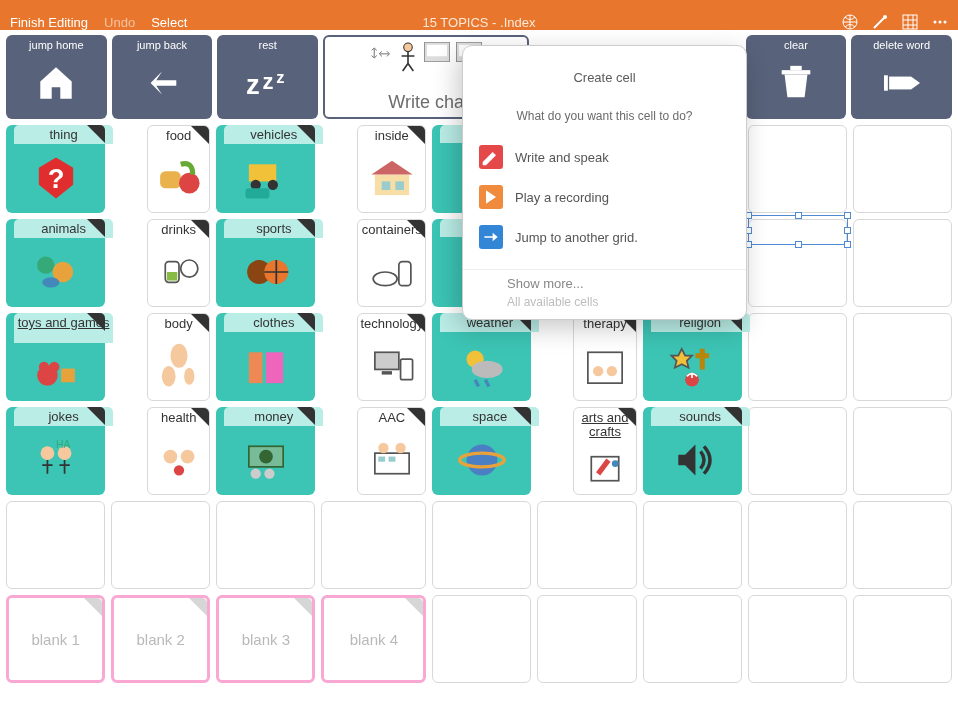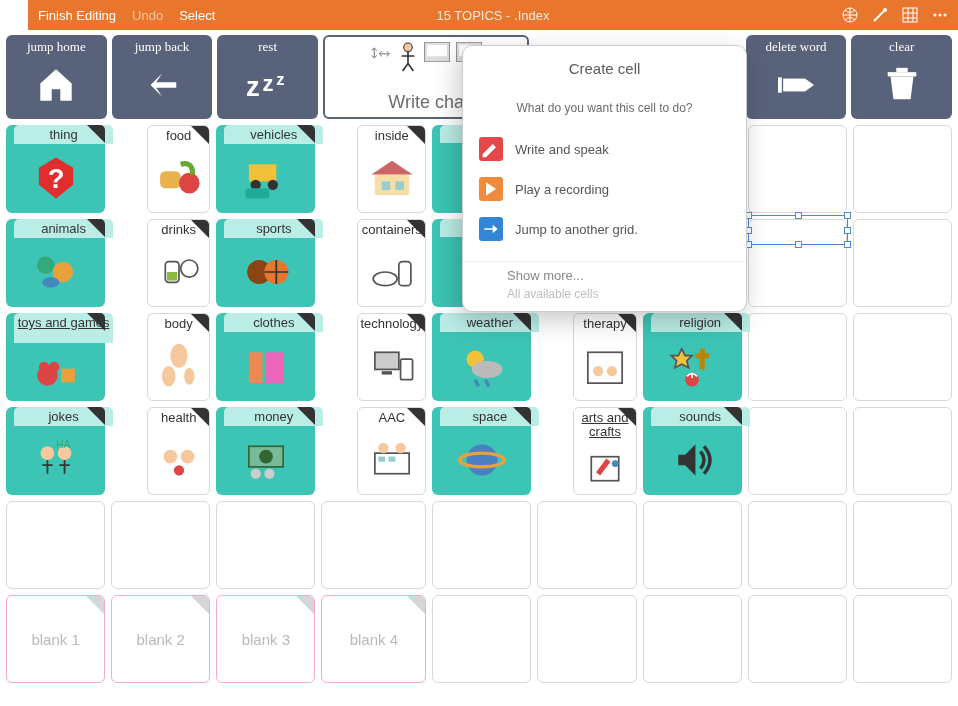--- a/index.html
+++ b/index.html
@@ -1,53 +1,53 @@
 <!DOCTYPE html>
 <html><head>
 <meta charset="utf-8">
 <style>
   * { box-sizing: border-box; margin:0; padding:0; }
   body { font-family: -apple-system, "Segoe UI", Arial, sans-serif; background:#fff; width:958px; height:706px; overflow:hidden; position:relative; }
   
-  .topbar { height:30px; background:#E8762D; display:flex; align-items:center; color:#fff; font-size:13px; padding:0 10px; position:relative;margin-left:28px; }
+  .topbar { height:30px; background:#E8762D; display:flex; align-items:flex-end; color:#fff; font-size:13px; padding:0 10px; position:relative; }
   .topbar .left-group { display:flex; gap:16px; }
   .topbar .left-group .dim { color:rgba(255,255,255,0.55); }
   .topbar .title { position:absolute; left:50%; transform:translateX(-50%); color:#fbe8d9; font-size:13px; }
   .topbar .right-group { margin-left:auto; display:flex; gap:14px; align-items:center; }
   .top-icon { width:16px; height:16px; display:flex; align-items:center; justify-content:center; color:#fff; }
 
   
   .header-row { padding:5px 6px 3px; display:grid; grid-template-columns:repeat(9, 1fr); gap:5px; }
   .slate-cell { background:#58627A; color:#fff; border-radius:6px; display:flex; flex-direction:column; align-items:center; justify-content:flex-start; padding:4px 2px 6px; height:84px; }
-  .slate-cell .sc-label { font-size:13px; margin-bottom:2px; white-space:nowrap;font-family:Liberation Serif, serif; }
+  .slate-cell .sc-label { font-size:11px; margin-bottom:2px; white-space:nowrap; }
   .slate-cell .sc-icon { flex:1; width:100%; display:flex; align-items:center; justify-content:center; }
   .write-chat { grid-column:4 / span 2; background:#fff; border:2px solid #58627A; color:#555; border-radius:6px; display:flex; flex-direction:column; align-items:center; justify-content:center; height:84px; position:relative; }
   .write-chat .wc-icons { display:flex; gap:6px; }
   .write-chat .wc-label { font-size:18px; color:#6d6d6d; margin-top:16px; }
   .hidden-slate { grid-column:6 / span 2; visibility:hidden; }
 
   
   .grid-area { padding:3px 6px 6px; display:grid; grid-template-columns:repeat(9, 1fr); gap:6px; }
   .cell { position:relative; border-radius:6px; height:88px; display:flex; flex-direction:column; align-items:center; }
   .cell .dog-ear { position:absolute; top:0; right:0; width:0; height:0; border-top:18px solid #333; border-left:18px solid transparent; border-top-right-radius:5px; }
   .cell.teal { background:#3CC4B4; }
   .cell.teal .clabel { background:#BAEDE6;margin-left:16px; }
   .cell.white { background:#fff; border:1px solid #d8d8d8;margin-left:36px; }
   .cell.white .clabel { background:transparent; }
   .clabel { font-size:13px; color:#333; text-align:center; width:100%; border-top-left-radius:5px; border-top-right-radius:5px; padding:3px 2px 2px; line-height:1.05; min-height:18px; }
   .clabel.two-line { min-height:30px;text-decoration:underline; }
   .cicon { flex:1; width:100%; display:flex; align-items:center; justify-content:center; }
 
   .empty-cell { background:#fff; border:1px solid #d8d8d8; border-radius:6px; height:88px; }
-  .blank-cell { background:#fff; border:1px solid #f9a8d4; border-radius:6px; height:88px; position:relative; display:flex; align-items:center; justify-content:center; color:#B9B9B9; font-size:15px; }
+  .blank-cell { background:#fff; border:3px solid #f9a8d4; border-radius:6px; height:88px; position:relative; display:flex; align-items:center; justify-content:center; color:#B9B9B9; font-size:15px; }
   .blank-cell .grey-dog { position:absolute; top:0; right:0; width:0; height:0; border-top:18px solid #d6d6d6; border-left:18px solid transparent; border-top-right-radius:5px;}
 
   
   .popover { position:absolute; left:462px; top:45px; width:285px; background:#fff; border:1px solid #ccc; border-radius:10px; box-shadow:-4px 8px 26px rgba(0,0,0,0.22); padding:0 0 6px; z-index:50; }
-  .popover .po-title { text-align:center; font-size:15px; color:#5b5b5b; padding:14px 8px 10px; }
+  .popover .po-title { text-align:center; font-size:13px; color:#5b5b5b; padding:24px 8px 10px; }
   .popover .po-sub   { text-align:center; font-size:12px; color:#6b6b6b; padding:14px 12px 14px; }
   .po-option { display:flex; align-items:center; gap:12px; padding:8px 16px; cursor:pointer; }
   .po-option .po-icon { width:24px; height:24px; border-radius:3px; display:flex; align-items:center; justify-content:center; }
   .po-option .po-text { font-size:13px; color:#555; }
   .po-hr { border:none; border-top:1px solid #eee; margin:12px 0 6px; }
   .po-more { padding:0 16px 4px 44px; font-size:13px; color:#888; }
   .po-more-sub { padding:0 16px 4px 44px; font-size:12px; color:#bdbdbd; }
 
   
   .sel-box { position:absolute; border:1px solid #4f8ad4; pointer-events:none; }
@@ -301,32 +301,32 @@
             <use href="#i-device"></use>
           </svg></span>
       <span><svg width="26" height="20" viewBox="0 0 18 14">
             <use href="#i-device"></use>
           </svg></span>
     </div>
     <span class="wc-label">Write cha</span>
   </div>
   <div class="slate-cell hidden-slate"></div>
   <div class="slate-cell">
+    <span class="sc-label">clear</span>
+    <span class="sc-icon">
+        <svg width="40" height="40" viewBox="0 0 28 28">
+          <use href="#i-clear"></use>
+        </svg>
+      </span>
+  </div>
+  <div class="slate-cell">
     <span class="sc-label">delete word</span>
     <span class="sc-icon">
         <svg width="44" height="36" viewBox="0 0 28 28">
           <use href="#i-delword"></use>
-        </svg>
-      </span>
-  </div>
-  <div class="slate-cell">
-    <span class="sc-label">clear</span>
-    <span class="sc-icon">
-        <svg width="40" height="40" viewBox="0 0 28 28">
-          <use href="#i-clear"></use>
         </svg>
       </span>
   </div>
 </div>
 
 <div class="grid-area" id="grid-area">
     <div class="cell teal">
       <div class="dog-ear"></div>
       <div class="clabel">thing</div>
       <div class="cicon">

